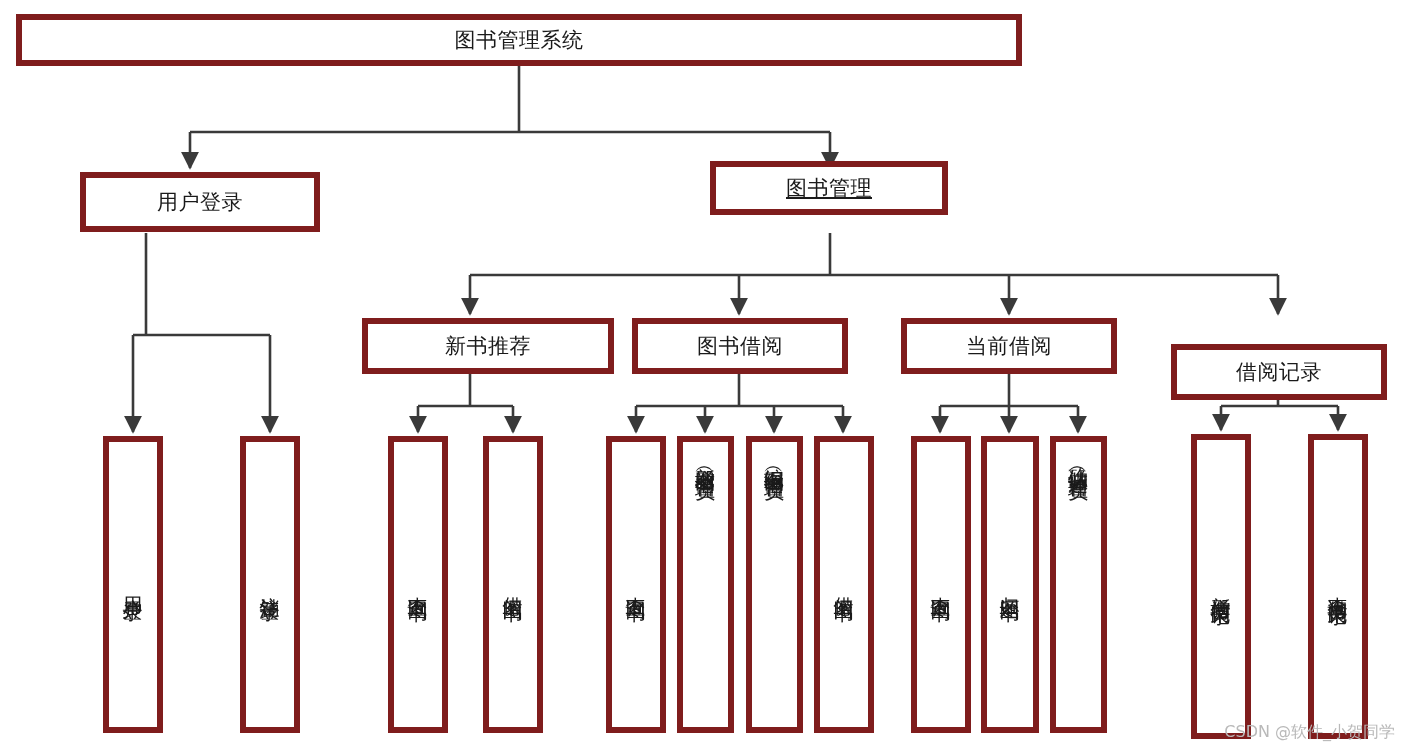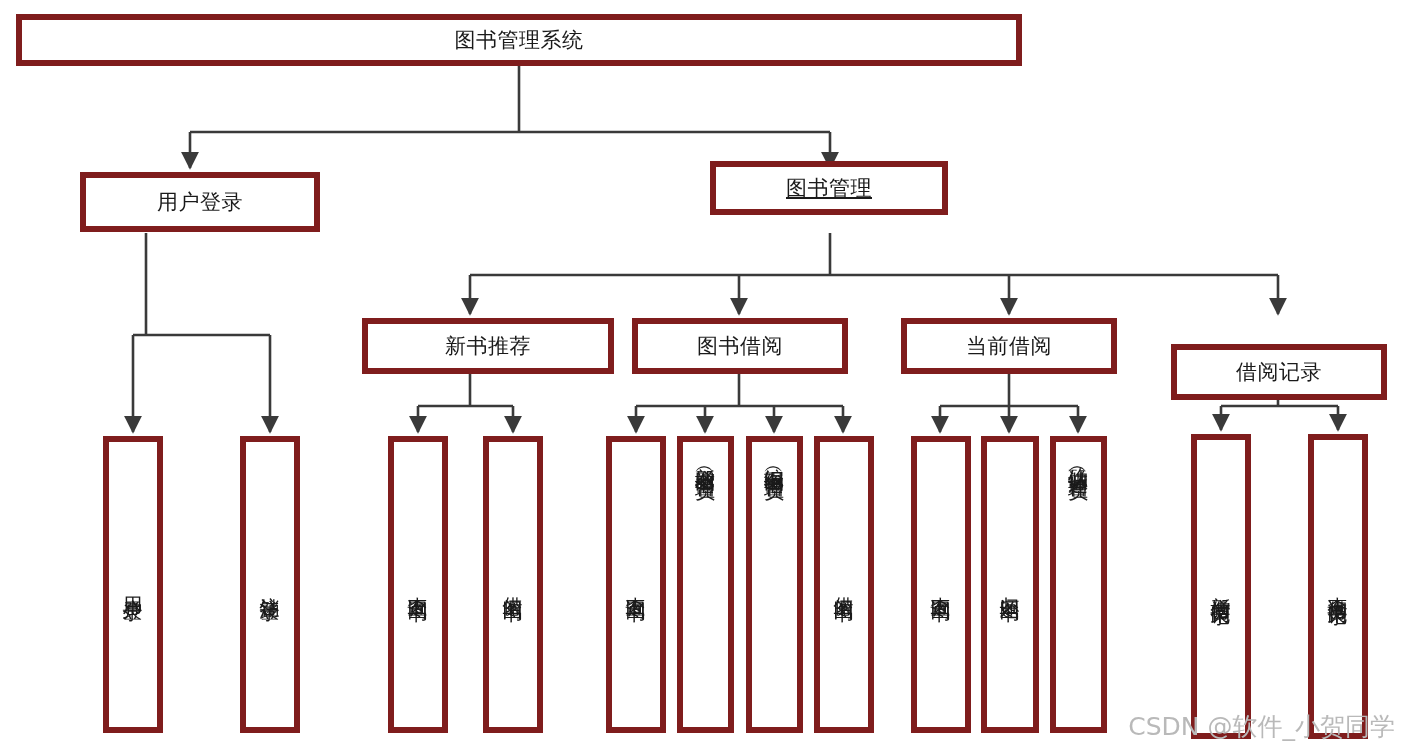--- a/index.html
+++ b/index.html
@@ -57,21 +57,21 @@
     line-height: 1;
   }
   .node.vertical.centered {
     align-items: center;
     padding-top: 0;
   }
   .watermark {
     position: absolute;
     right: 10px;
     bottom: 4px;
-    font-size: 25px;
+    font-size: 16px;
     color: #b9b9b9;
     white-space: nowrap;
     z-index: 5;
     font-family: "DejaVu Sans", "Liberation Sans", sans-serif;
   }
 </style>
 </head>
 <body>
 
 <div id="diagram-root">

